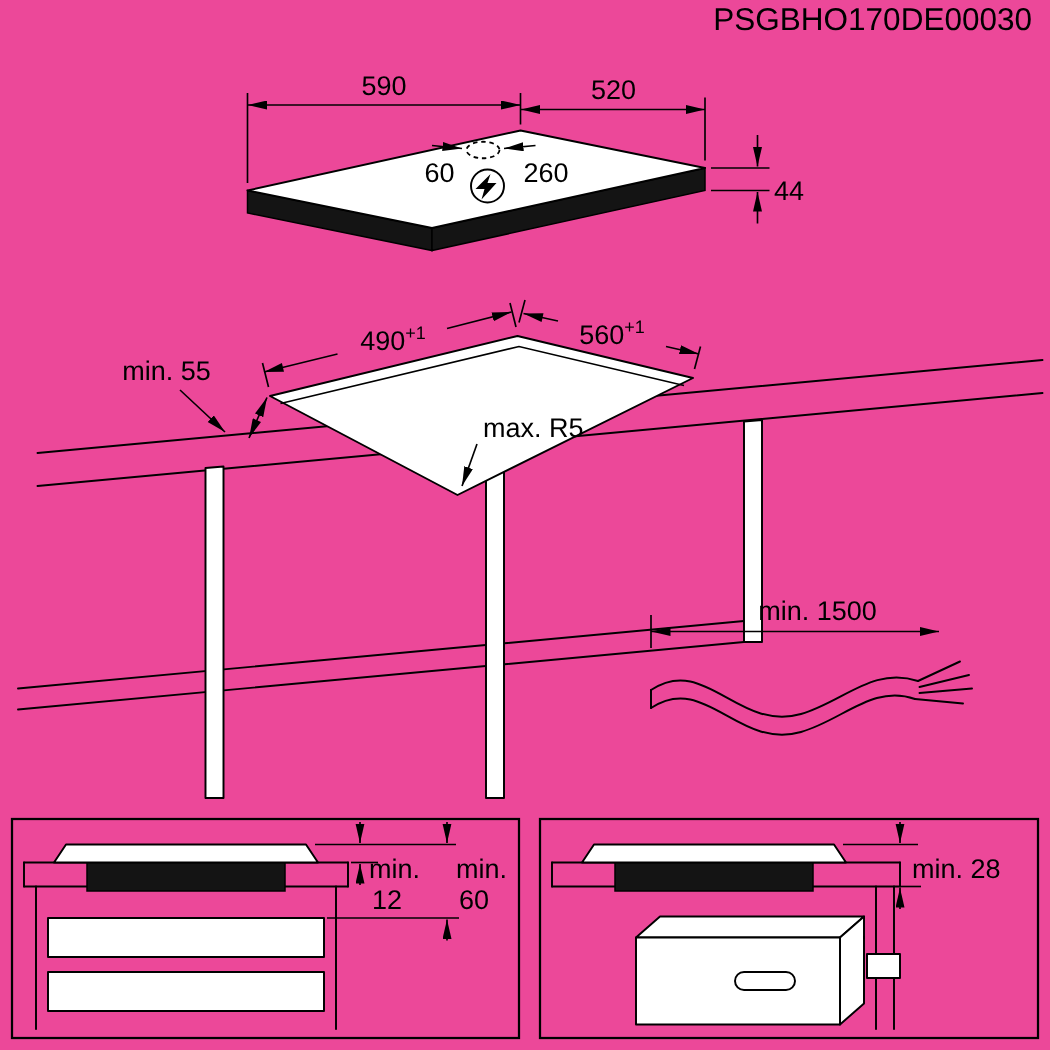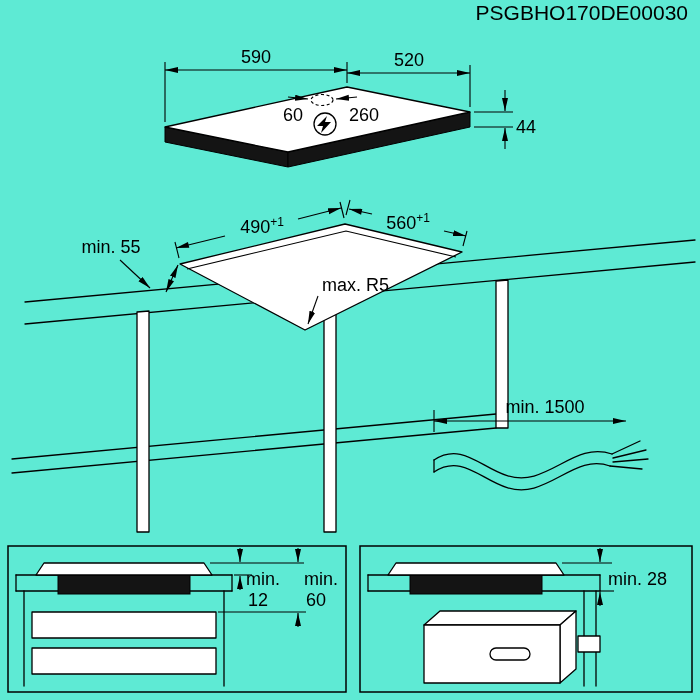--- a/index.html
+++ b/index.html
@@ -1,16 +1,16 @@
 <!DOCTYPE html>
 <html><head>
 <meta charset="utf-8">
 <style>
   html,body{margin:0;padding:0;background:#ffffff;}
-  .canvas{position:relative;width:700px;height:700px;background:#5eead4;overflow:hidden;}
+  .canvas{position:relative;width:700px;height:700px;background:#ec4899;overflow:hidden;}
   svg{display:block;}
   .ln{stroke:#000;stroke-width:1.3;fill:none;stroke-linecap:round;}
   .dim{stroke:#000;stroke-width:1.1;fill:none;}
   .fw{fill:#ffffff;stroke:#000;stroke-width:1.3;stroke-linejoin:round;}
   .fb{fill:#141414;stroke:#000;stroke-width:1;}
   .bx{fill:none;stroke:#000;stroke-width:1.5;}
   text{font-family:"Liberation Sans","DejaVu Sans",sans-serif;fill:#000;font-size:18px;}
   .code{font-size:21px;}
   .sup{font-size:12px;}
 </style>

